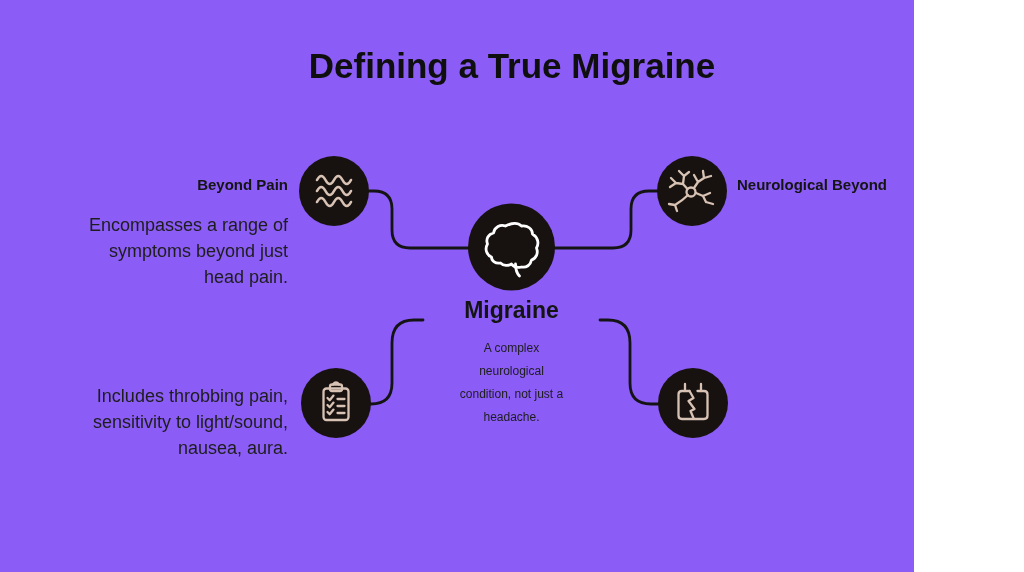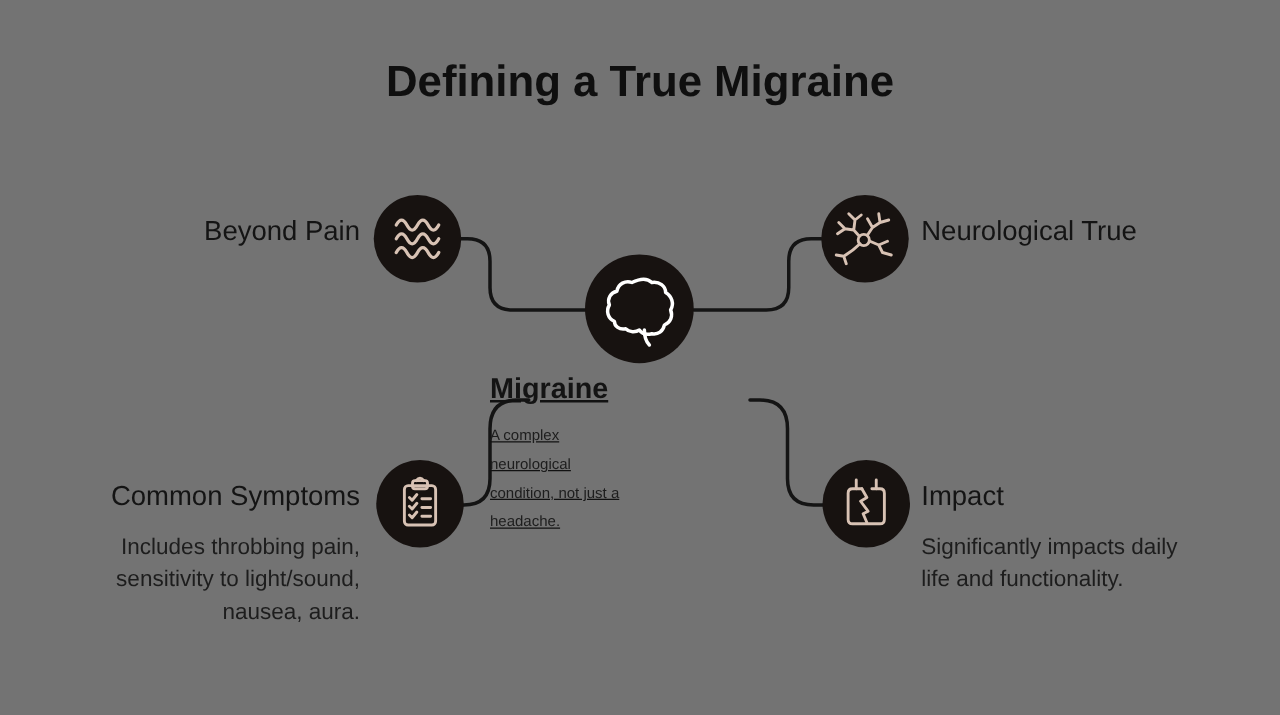--- a/index.html
+++ b/index.html
@@ -1,28 +1,28 @@
 <!DOCTYPE html>
 <html><head>
 <meta charset="utf-8">
 <style>
   html,body{margin:0;padding:0;background:#ffffff;}
   body{width:1024px;height:572px;overflow:hidden;font-family:"Liberation Sans",sans-serif;color:#121212;}
-  .canvas{position:relative;width:1024px;height:572px;background:#737373;}
+  .canvas{position:relative;width:914px;height:572px;background:#8b5cf6;}
   .page-title{position:absolute;top:45px;left:0;width:1024px;margin:0;text-align:center;
               font-size:35px;line-height:41px;font-weight:700;color:#0f0f0f;}
   .diagram-svg{position:absolute;left:0;top:0;width:1024px;height:572px;}
   .node{position:absolute;}
-  .node h2{margin:0 0 14px 0;font-size:22px;line-height:27px;font-weight:400;color:#141414;}
+  .node h2{margin:0 0 14px 0;font-size:15px;line-height:27px;font-weight:700;color:#141414;}
   .node p{margin:0;font-size:18px;line-height:26px;color:#1d1d1d;white-space:pre-line;}
   .node-tl{left:60px;top:171px;width:228px;text-align:right;}
   .node-tr{left:737px;top:171px;width:230px;text-align:left;}
   .node-bl{left:50px;top:383px;width:238px;text-align:right;}
   .node-br{left:737px;top:383px;width:240px;text-align:left;}
-  .center-label{position:absolute;left:392px;top:297px;width:205px;text-align:left;text-decoration:underline;}
+  .center-label{position:absolute;left:409px;top:297px;width:205px;text-align:center;}
   .center-label h2{margin:0 0 13px 0;font-size:23px;line-height:27px;font-weight:700;color:#141414;}
   .center-label p{margin:0;font-size:12px;line-height:23px;color:#1d1d1d;white-space:pre-line;}
 </style>
 </head>
 <body>
 
 <div class="canvas">
 
   <h1 class="page-title">Defining a True Migraine</h1>
 
@@ -91,38 +91,35 @@
                  C 28 -4 26 -10 21 -13
                  C 21 -18 16 -22 10 -21
                  C 6 -25 0 -24 -6 -21 Z"></path>
         <path d="M 4 17 C 4 22 5 26 8 29"></path>
       </g>
     </g>
   </svg>
 
   <div class="node node-tl">
     <h2>Beyond Pain</h2>
+    <p>Encompasses a range of
+symptoms beyond just
+head pain.</p>
   </div>
 
   <div class="node node-tr">
-    <h2>Neurological True</h2>
+    <h2>Neurological Beyond</h2>
   </div>
 
   <div class="node node-bl">
-    <h2>Common Symptoms</h2>
     <p>Includes throbbing pain,
 sensitivity to light/sound,
 nausea, aura.</p>
   </div>
 
-  <div class="node node-br">
-    <h2>Impact</h2>
-    <p>Significantly impacts daily
-life and functionality.</p>
-  </div>
 
   <div class="center-label">
     <h2>Migraine</h2>
     <p>A complex
 neurological
 condition, not just a
 headache.</p>
   </div>
 
 </div>

